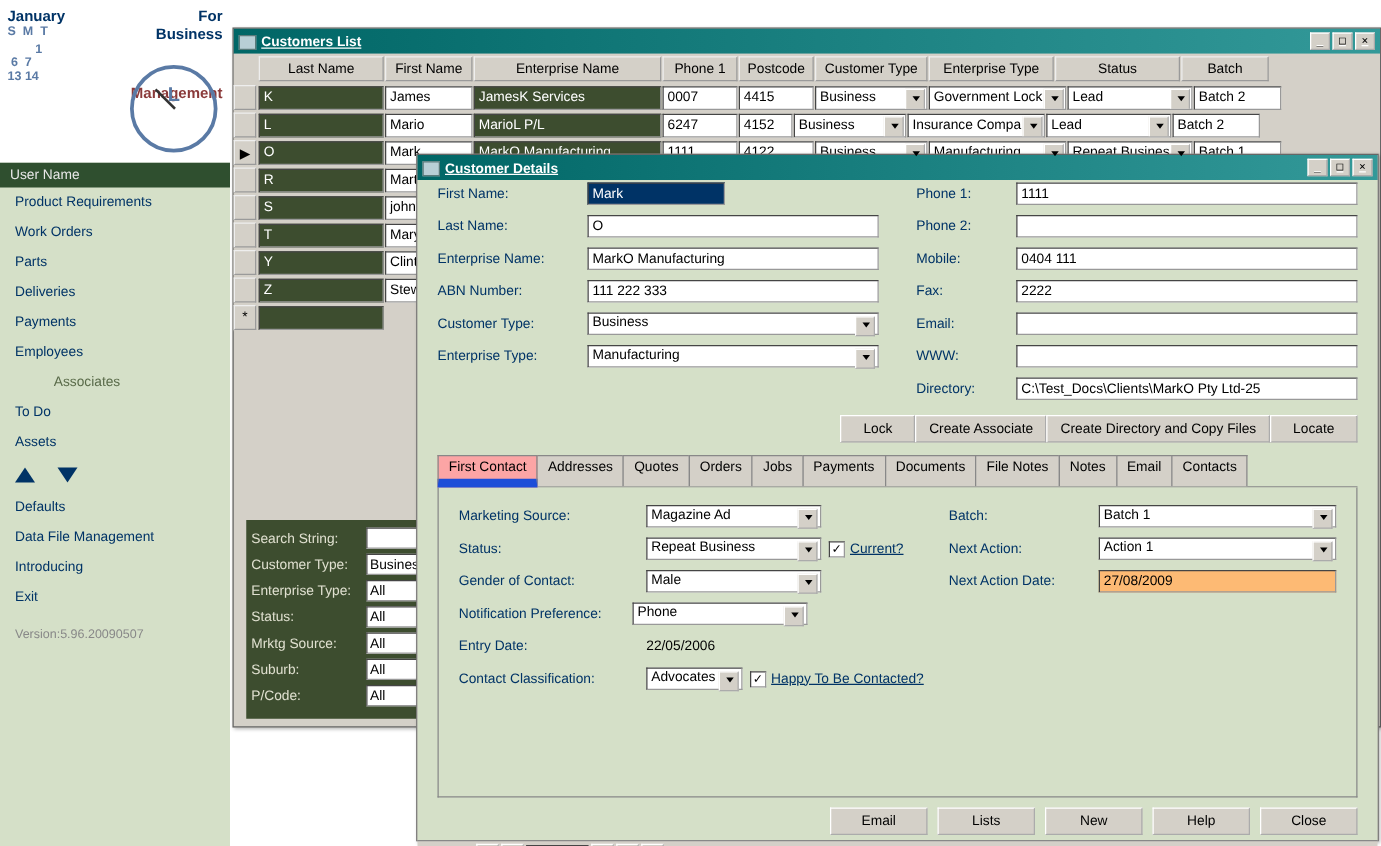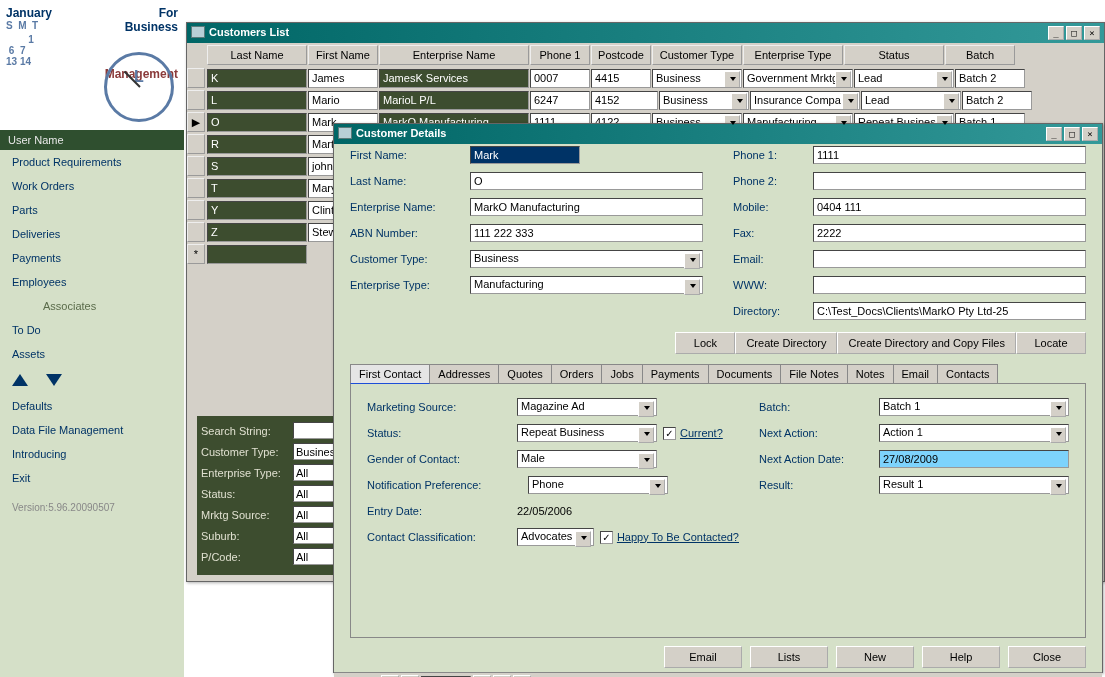--- a/index.html
+++ b/index.html
@@ -13,21 +13,21 @@
 .nav-item { display: block; padding: 6px 12px; color: #003366; cursor: pointer; }
 .nav-item.selected { color: #5a6b4a; padding-left: 43px; }
 .nav-arrows { padding: 8px 12px; display: flex; gap: 18px; }
 .arrow { width: 0; height: 0; border-left: 8px solid transparent; border-right: 8px solid transparent; cursor: pointer; }
 .arrow.up { border-bottom: 12px solid #003366; }
 .arrow.down { border-top: 12px solid #003366; }
 .version { color: #888; padding: 12px; font-size: 10px; }
 
 
 .window { position: absolute; border: 1px solid #666; background: #d4d0c8; box-shadow: 1px 1px 3px rgba(0,0,0,0.3); }
-.titlebar { background: linear-gradient(to right, #006666, #339999); color: #fff; padding: 3px 4px; display: flex; align-items: flex-start; height: 20px; }
+.titlebar { background: linear-gradient(to right, #006666, #339999); color: #fff; padding: 3px 4px; display: flex; align-items: flex-end; height: 20px; text-decoration: underline; }
 .titlebar-icon { width: 14px; height: 12px; background: #b8cfd6; margin-right: 4px; border: 1px solid #5a7a7a; }
 .title-text { flex: 1; font-weight: bold; font-size: 11px; }
 .win-btn { width: 16px; height: 14px; background: #d4d0c8; border: 1px outset #fff; margin-left: 2px; display: flex; align-items: center; justify-content: center; font-size: 9px; font-family: monospace; color: #000; cursor: pointer; }
 
 
 .list-window { left: 186px; top: 22px; width: 919px; height: 560px; }
 .col-headers { display: flex; background: #d4d0c8; padding: 2px 0 2px 20px; gap: 1px; }
 .col-hdr { background: #d4d0c8; border: 1px outset #eee; padding: 3px 4px; text-align: center; font-size: 11px; }
 .grid-body { background: #d4d0c8; }
 .grid-row { display: flex; align-items: center; height: 22px; padding-left: 0; }
@@ -56,21 +56,21 @@
 .form-combo { position: relative; }
 .form-combo::after { content: ""; position: absolute; right: 2px; top: 2px; width: 14px; height: 14px; background: #d4d0c8; border: 1px outset #fff; }
 .form-combo::before { content: ""; position: absolute; right: 6px; top: 7px; width: 0; height: 0; border-left: 3px solid transparent; border-right: 3px solid transparent; border-top: 4px solid #000; z-index: 2; }
 .btn-row { display: flex; justify-content: flex-end; gap: 0; margin: 6px 0; }
 .btn { background: #d4d0c8; border: 1px outset #fff; padding: 3px 10px; font-size: 11px; cursor: pointer; height: 22px; }
 .btn-big { width: 78px; text-align: center; }
 
 
 .tab-strip { display: flex; border-bottom: 1px solid #888; margin-top: 4px; }
 .tab { background: #d4d0c8; border: 1px solid #888; border-bottom: none; padding: 3px 8px; font-size: 11px; cursor: pointer; margin-right: -1px; position: relative; }
-.tab.active { background: #e5e5e5; z-index: 2; border-bottom: 1px solid #1d4ed8; margin-bottom: -1px; }
+.tab.active { background: #fca5a5; z-index: 2; border-bottom: 7px solid #1d4ed8; margin-bottom: -1px; }
 .tab-content { background: #d5e0c8; border: 1px solid #888; border-top: none; padding: 12px 16px; flex: 1; }
 .tc-cols { display: flex; gap: 20px; }
 .tc-left { flex: 1.2; }
 .tc-right { flex: 1; }
 .check-label { color: #003366; font-size: 11px; text-decoration: underline; }
 .checkbox { width: 13px; height: 13px; border: 1px inset #999; background: #fff; display: inline-flex; align-items: center; justify-content: center; font-size: 10px; margin-right: 4px; }
 
 
 .bottom-btns { display: flex; justify-content: flex-end; gap: 8px; padding: 8px 0 4px 0; border-top: 0; }
 .record-bar { background: #d4d0c8; border-top: 1px solid #888; padding: 2px 6px; font-size: 10px; display: flex; align-items: center; gap: 2px; height: 20px; }
@@ -149,31 +149,31 @@
     </div>
   <div class="grid-body" id="grid-body">
       <div class="grid-row">
         <div class="row-sel"></div>
         <div class="cell dark" style="width: 100px;">K</div>
         <div class="cell" style="width: 70px;">James</div>
         <div class="cell dark" style="width: 150px;">JamesK Services</div>
         <div class="cell" style="width: 60px;">0007</div>
         <div class="cell" style="width: 60px;">4415</div>
         <div class="cell combo" style="width: 90px;">Business</div>
-        <div class="cell combo" style="width: 110px;">Government Mrktg</div>
+        <div class="cell combo" style="width: 110px;">Government Lock</div>
         <div class="cell combo" style="width: 100px;">Lead</div>
         <div class="cell" style="width: 70px;">Batch 2</div>
       </div>
       <div class="grid-row">
         <div class="row-sel"></div>
         <div class="cell dark" style="width: 100px;">L</div>
         <div class="cell" style="width: 70px;">Mario</div>
         <div class="cell dark" style="width: 150px;">MarioL P/L</div>
         <div class="cell" style="width: 60px;">6247</div>
-        <div class="cell" style="width: 67px;">4152</div>
+        <div class="cell" style="width: 43px;">4152</div>
         <div class="cell combo" style="width: 90px;">Business</div>
         <div class="cell combo" style="width: 110px;">Insurance Compa</div>
         <div class="cell combo" style="width: 100px;">Lead</div>
         <div class="cell" style="width: 70px;">Batch 2</div>
       </div>
       <div class="grid-row">
         <div class="row-sel">▶</div>
         <div class="cell dark" style="width: 100px;">O</div>
         <div class="cell" style="width: 70px;">Mark</div>
         <div class="cell dark" style="width: 150px;">MarkO Manufacturing</div>
@@ -308,21 +308,21 @@
             <input class="form-input" value="" style="">
           </div>
         <div class="form-row">
             <span class="form-label" style="width:80px">Directory:</span>
             <input class="form-input" value="C:\Test_Docs\Clients\MarkO Pty Ltd-25" style="">
           </div>
       </div>
     </div>
     <div class="btn-row">
       <button class="btn" style="width:60px">Lock</button>
-      <button class="btn">Create Directory</button>
+      <button class="btn">Create Associate</button>
       <button class="btn">Create Directory and Copy Files</button>
       <button class="btn" style="width:70px">Locate</button>
     </div>
     <div class="tab-strip" id="tab-strip">
         <div class="tab active">First Contact</div>
         <div class="tab">Addresses</div>
         <div class="tab">Quotes</div>
         <div class="tab">Orders</div>
         <div class="tab">Jobs</div>
         <div class="tab">Payments</div>
@@ -342,21 +342,21 @@
           <div class="form-row">
               <span class="form-label" style="width:150px">Status:</span>
               <div class="form-input form-combo" style="max-width:140px"><span>Repeat Business</span></div>
               <span style="margin-left:6px"><span class="checkbox">✓</span><span class="check-label">Current?</span></span>
             </div>
           <div class="form-row">
               <span class="form-label" style="width:150px">Gender of Contact:</span>
               <div class="form-input form-combo" style="max-width:140px"><span>Male</span></div>
             </div>
           <div class="form-row">
-              <span class="form-label" style="width:161px">Notification Preference:</span>
+              <span class="form-label" style="width:139px">Notification Preference:</span>
               <div class="form-input form-combo" style="max-width:140px"><span>Phone</span></div>
             </div>
           <div class="form-row">
               <span class="form-label" style="width:150px">Entry Date:</span>
               <span>22/05/2006</span>
             </div>
           <div class="form-row">
               <span class="form-label" style="width:150px">Contact Classification:</span>
               <div class="form-input form-combo" style="max-width:140px"><span>Advocates</span></div>
               <span style="margin-left:6px;display:flex;align-items:center">
@@ -369,25 +369,21 @@
           <div class="form-row">
               <span class="form-label">Batch:</span>
               <div class="form-input form-combo"><span>Batch 1</span></div>
             </div>
           <div class="form-row">
               <span class="form-label">Next Action:</span>
               <div class="form-input form-combo"><span>Action 1</span></div>
             </div>
           <div class="form-row">
               <span class="form-label">Next Action Date:</span>
-              <input class="form-input" style="background: #7dd3fc;" value="27/08/2009">
-            </div>
-          <div class="form-row">
-              <span class="form-label">Result:</span>
-              <div class="form-input form-combo"><span>Result 1</span></div>
+              <input class="form-input" style="background: #fdba74;" value="27/08/2009">
             </div>
         </div>
       </div>
     </div>
     <div class="bottom-btns">
       <button class="btn btn-big">Email</button>
       <button class="btn btn-big">Lists</button>
       <button class="btn btn-big">New</button>
       <button class="btn btn-big">Help</button>
       <button class="btn btn-big">Close</button>

